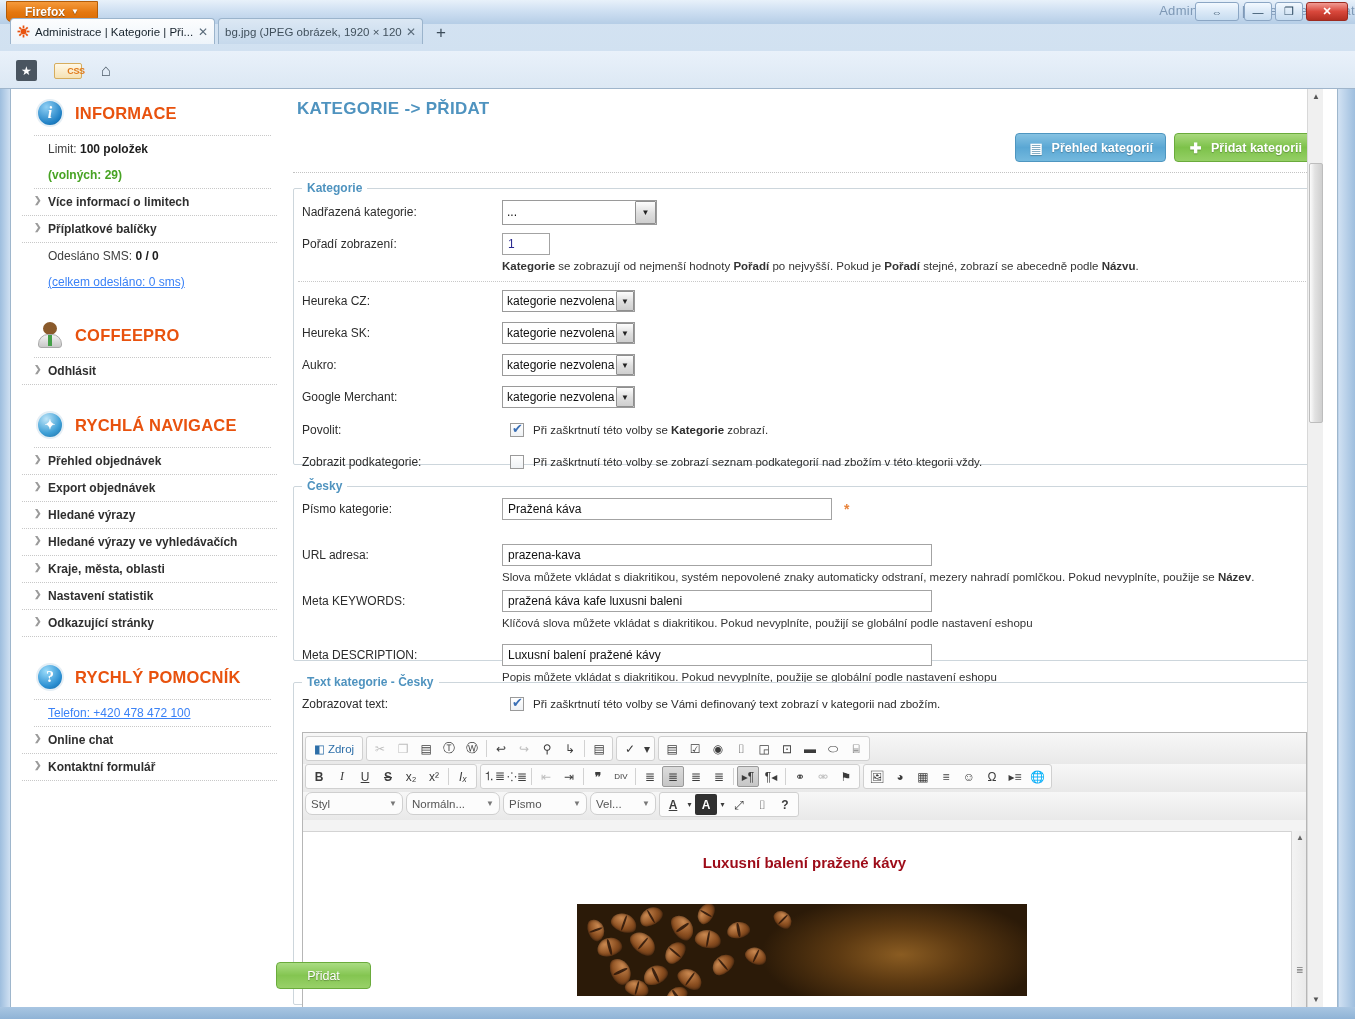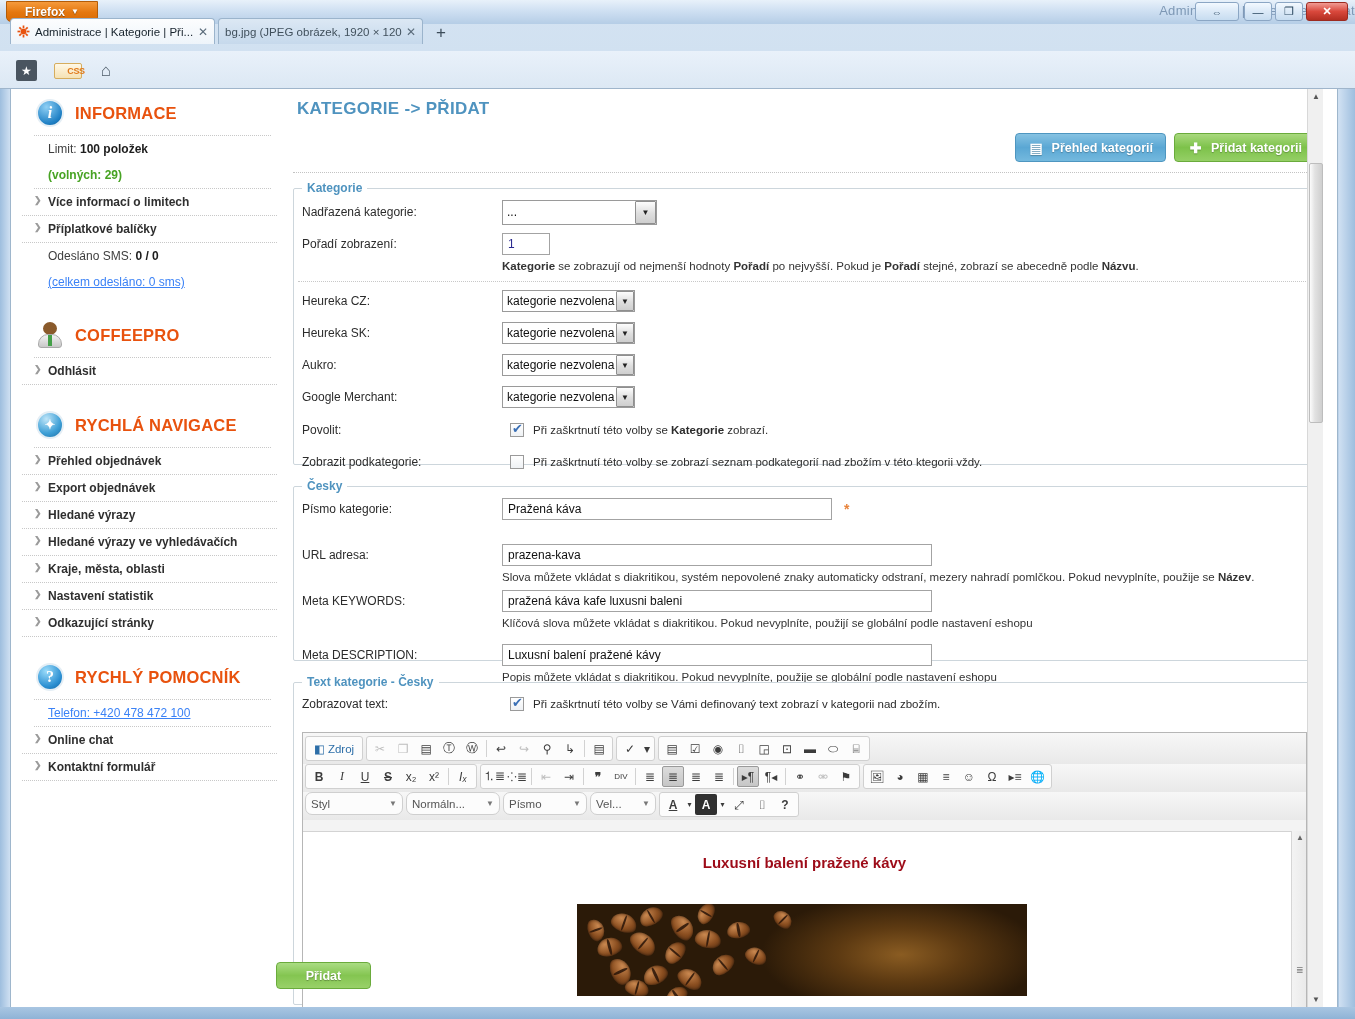--- a/index.html
+++ b/index.html
@@ -254,21 +254,21 @@
     box-shadow:inset 0 0 3px rgba(0,0,0,.6);}
   .bean:after{content:"";position:absolute;left:45%;top:8%;width:10%;height:84%;
     background:rgba(40,20,8,.85);border-radius:50%;}
   #ck-scroll{position:absolute;right:0;top:98px;bottom:0;width:15px;
     background:linear-gradient(90deg,#f3f3f3,#eaeaea);border-left:1px solid #d6d6d6;}
   #ck-scroll .up{position:absolute;top:2px;left:4px;font-size:8px;color:#666;}
   #ck-scroll .grip{position:absolute;top:138px;left:4px;font-size:9px;color:#777;line-height:3px;}
   #submit-wrap{position:absolute;left:276px;top:962px;}
   #btn-submit{width:95px;height:27px;border:1px solid #6aab3c;border-radius:4px;
     background:linear-gradient(180deg,#aadc83 0%,#84c551 50%,#99d169 100%);
-    color:#fff;font-size:12.5px;font-weight:bold;text-shadow:0 1px 1px rgba(0,0,0,.3);
+    color:#fff;font-size:12.5px;font-weight:normal;text-shadow:0 1px 1px rgba(0,0,0,.3);
     display:flex;align-items:center;justify-content:center;}
 
   
   #pagescroll{position:absolute;right:0;top:0;width:16px;height:918px;
     background:#f0f0f0;border-left:1px solid #d8d8d8;}
   #ps-up{position:absolute;left:4px;top:3px;font-size:8px;color:#555;}
   #ps-down{position:absolute;left:4px;bottom:3px;font-size:8px;color:#555;}
   #ps-thumb{position:absolute;left:1px;top:74px;width:14px;height:260px;
     background:linear-gradient(90deg,#fcfcfc,#e2e2e2 40%,#cfcfcf);border:1px solid #bdbdbd;border-radius:2px;}
 

